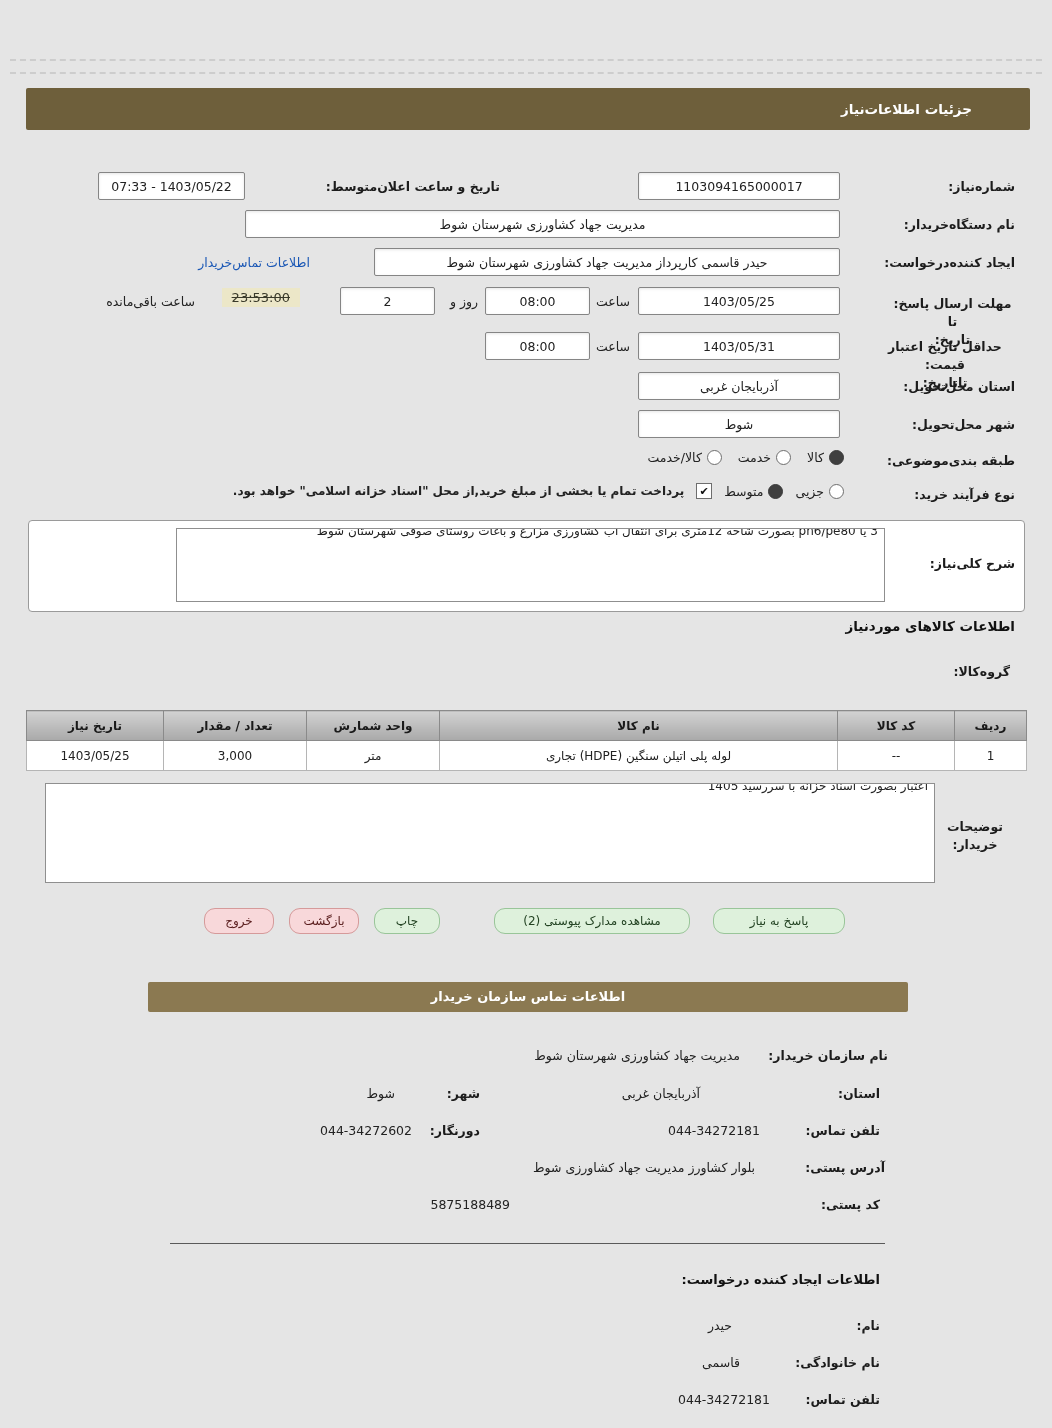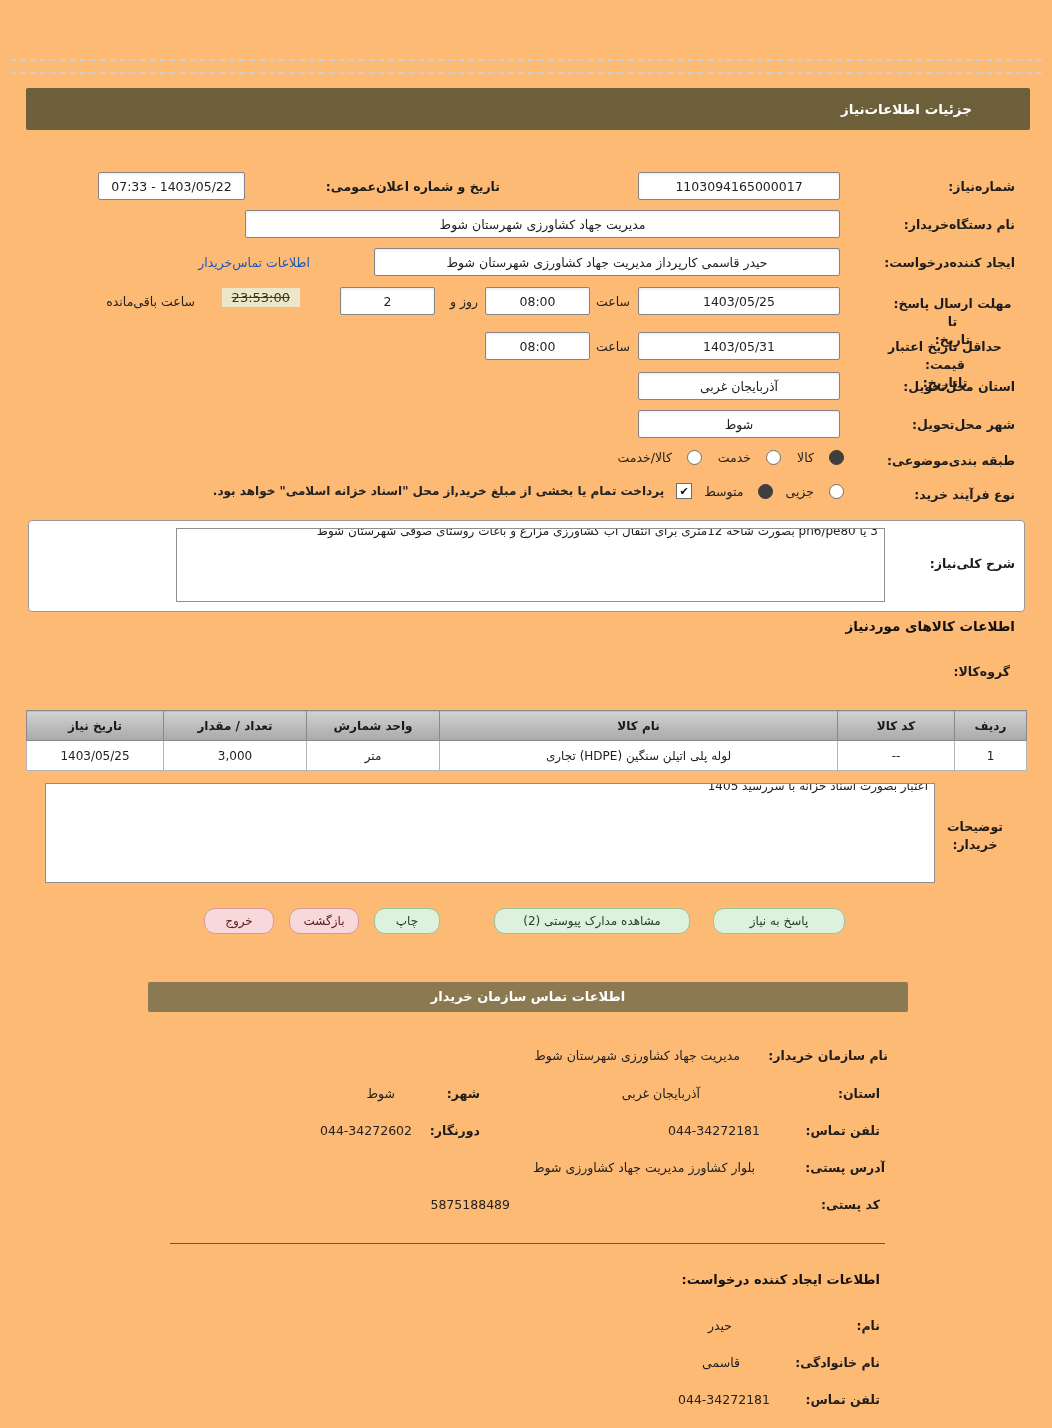--- a/index.html
+++ b/index.html
@@ -1,17 +1,17 @@
 <!DOCTYPE html>
 <html lang="fa" dir="rtl" style="--primary-bar: #6e5f3b; --secondary-bar: #8b7951; --highlight-bg: #ece7c8; --link: #1a57b5; --btn-green-bg: #def1dc; --btn-pink-bg: #f8d8da;"><head>
 <meta charset="utf-8">
 <style>
   html,body{margin:0;padding:0;background:#fff;}
   .page{
-    position:relative;width:1052px;height:1428px;background:#fdba74;overflow:hidden;
+    position:relative;width:1052px;height:1428px;background:#e5e5e5;overflow:hidden;
     direction:rtl;
     font-family:"DejaVu Sans","Liberation Sans",sans-serif;
     color:#222;
   }
   .dashed{position:absolute;left:10px;right:10px;border-top:2px dashed #cdcdcd;height:0;}
   .bar1{
     position:absolute;left:26px;right:22px;top:88px;height:42px;
     background:var(--primary-bar,#6e5f3b);border-radius:2px;
     color:#fff;font-size:13.5px;font-weight:bold;line-height:42px;
     text-align:right;padding-right:58px;box-sizing:border-box;
@@ -32,21 +32,21 @@
   }
   .ltr{direction:ltr;unicode-bidi:isolate;}
   .remaining{
     position:absolute;background:var(--highlight-bg,#ece7c8);
     font-size:13px;color:#3a3a2a;padding:2px 10px;text-decoration:line-through;
   }
   .link{position:absolute;font-size:12.5px;color:var(--link,#1a57b5);white-space:nowrap;cursor:pointer;}
   .radio{width:13px;height:13px;border:1px solid #6e6e6e;border-radius:50%;background:#fff;display:inline-block;flex:0 0 auto;}
   .radio.sel{background:#3f3f3f;border-color:#3a3a3a;}
   .optrow{position:absolute;display:flex;align-items:center;gap:16px;font-size:12.5px;}
-  .opt{display:flex;align-items:center;gap:15px;white-space:nowrap;}
+  .opt{display:flex;align-items:center;gap:5px;white-space:nowrap;}
   .checkbox{
     width:14px;height:14px;border:1px solid #6e6e6e;background:#fff;display:inline-flex;
     align-items:center;justify-content:center;font-size:11px;line-height:1;color:#111;flex:0 0 auto;
   }
   .cblabel{font-size:12px;font-weight:600;white-space:nowrap;}
   .outerbox{position:absolute;border:1px solid #9a9a9a;border-radius:4px;background:#fff;box-sizing:border-box;}
   .textareabox{
     position:absolute;border:1px solid #8f8f8f;background:#fff;box-sizing:border-box;
     font-size:12px;color:#222;overflow:hidden;padding:0 6px;line-height:15px;text-align:right;
   }
@@ -77,21 +77,21 @@
 
   <div class="dashed" style="top:59px;"></div>
   <div class="dashed" style="top:72px;"></div>
 
   <div class="bar1">
     <span>جزئیات اطلاعات‌نیاز</span>
   </div>
 
   <div class="lbl" style="right:37px;top:179px;">شماره‌نیاز:</div>
   <div class="fieldbox ltr" style="right:212px;width:202px;top:172px;">1103094165000017</div>
-  <div class="lbl" style="right:552px;top:179px;">تاریخ و شماره اعلان‌عمومی:</div>
+  <div class="lbl" style="right:552px;top:179px;">تاریخ و ساعت اعلان‌متوسط:</div>
   <div class="fieldbox ltr" style="right:807px;width:147px;top:172px;">07:33 - 1403/05/22</div>
 
   <div class="lbl" style="right:37px;top:217px;">نام دستگاه‌خریدار:</div>
   <div class="fieldbox" style="right:212px;width:595px;top:210px;">مدیریت جهاد کشاورزی شهرستان شوط</div>
 
   <div class="lbl" style="right:37px;top:255px;">ایجاد کننده‌درخواست:</div>
   <div class="fieldbox" style="right:212px;width:466px;top:248px;">حیدر قاسمی کارپرداز مدیریت جهاد کشاورزی شهرستان شوط</div>
   <div class="link" style="right:742px;top:255px;">اطلاعات تماس‌خریدار</div>
 
   <div class="lbl2" style="right:37px;top:287px;width:125px;">

